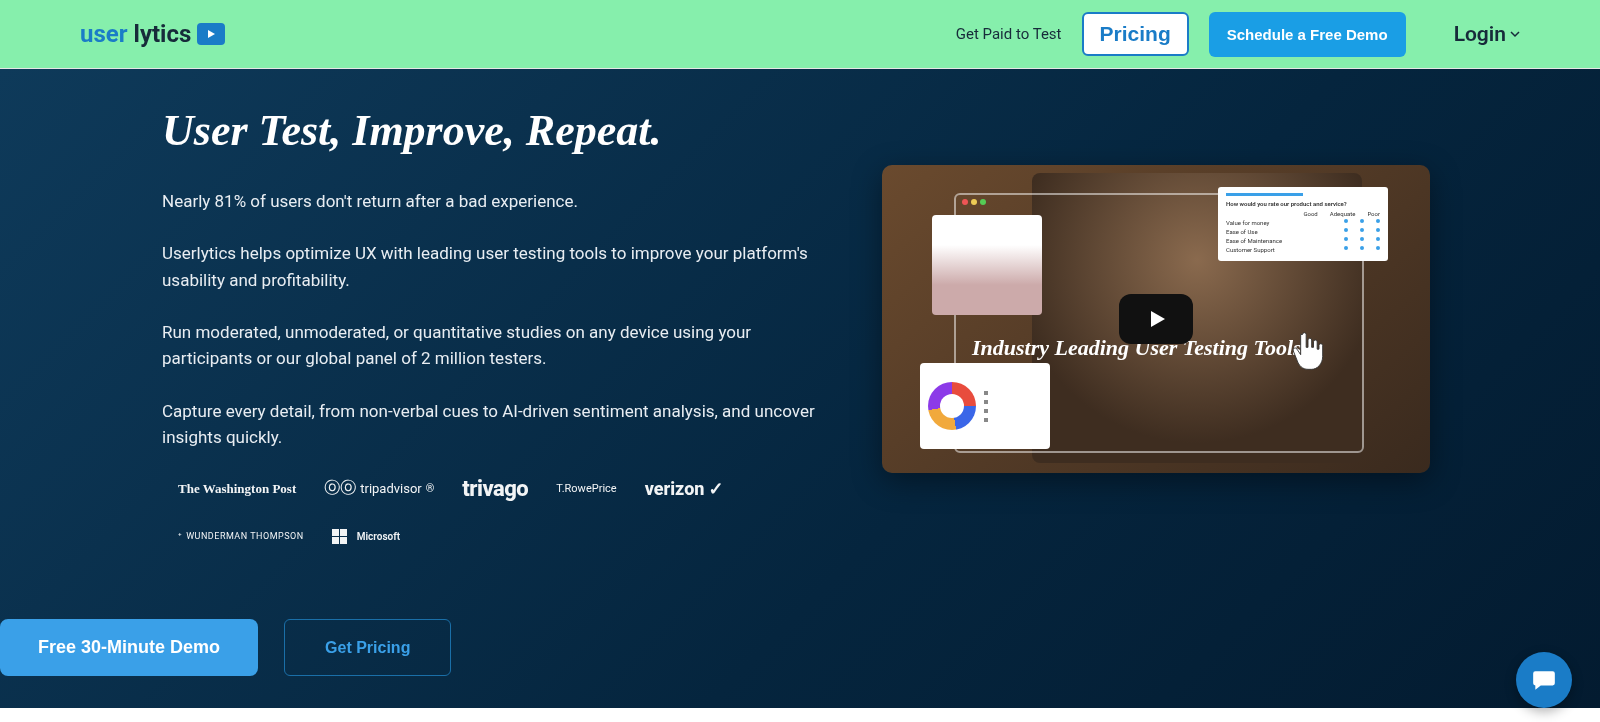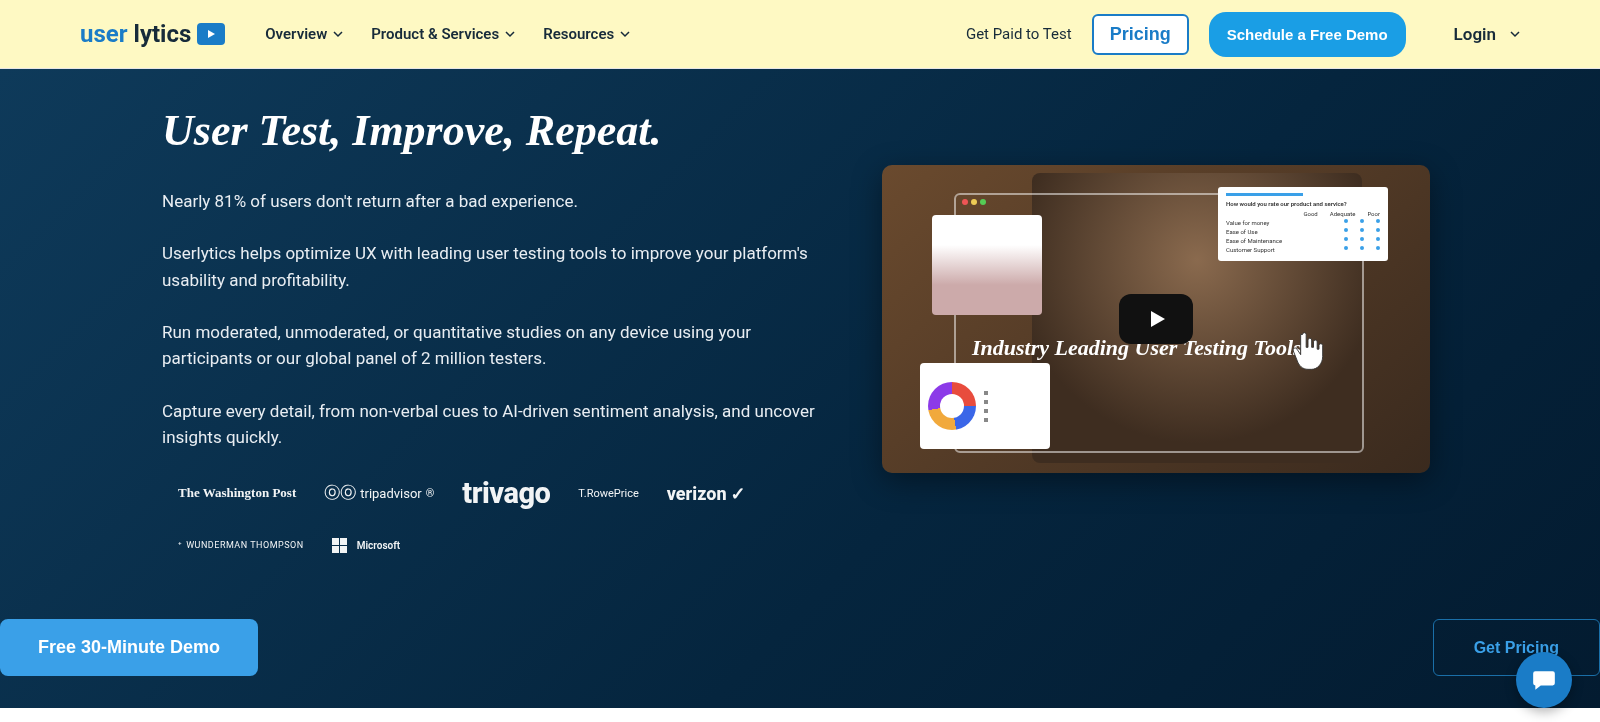--- a/index.html
+++ b/index.html
@@ -1,41 +1,41 @@
 <!DOCTYPE html>
 <html><head>
 <meta charset="utf-8">
 <style>
   * { box-sizing: border-box; margin: 0; padding: 0; }
   body { font-family: -apple-system, BlinkMacSystemFont, 'Segoe UI', Roboto, Arial, sans-serif; width:1600px; height:722px; overflow:hidden; }
-  .header { display:flex; align-items:center; justify-content:space-between; padding:0 80px; height:69px; background:#fef9c3; border-bottom:1px solid #e6e6e6; }
+  .header { display:flex; align-items:center; justify-content:space-between; padding:0 80px; height:69px; background:#86efac; border-bottom:1px solid #e6e6e6; }
   .header-left { display:flex; align-items:center; gap:40px; }
   .logo { display:flex; align-items:center; gap:6px; font-weight:700; font-size:24px; cursor:pointer; }
   .logo-user { color:#1a7cc7; }
   .logo-lytics { color:#172b3a; }
   .logo-play { width:28px; height:22px; background:#1a7cc7; border-radius:4px; display:flex; align-items:center; justify-content:center; color:#fff; }
   .nav { display:flex; gap:28px; }
   .nav-item { display:flex; align-items:center; gap:6px; font-weight:600; font-size:15px; color:#172b3a; cursor:pointer; }
   .nav-item svg { width:10px; height:10px; }
   .header-right { display:flex; align-items:center; gap:20px; }
   .link-plain { font-weight:400; font-size:15px; color:#172b3a; cursor:pointer; }
-  .btn-outline { border:2px solid #1a7cc7; color:#1a7cc7; padding:8px 16px; border-radius:6px; font-weight:700; font-size:18px; cursor:pointer; background:#fff; }
-  .btn-primary-small { background:#1a9ee5; color:#fff; padding:14px 18px; border-radius:17px; font-weight:700; font-size:15px; cursor:pointer; border:none; }
-  .login { display:flex; align-items:center; gap:14px; font-weight:600; font-size:17px; color:#172b3a; cursor:pointer;padding-left:28px; }
+  .btn-outline { border:2px solid #1a7cc7; color:#1a7cc7; padding:8px 16px; border-radius:6px; font-weight:700; font-size:21px; cursor:pointer; background:#fff; }
+  .btn-primary-small { background:#1a9ee5; color:#fff; padding:14px 18px; border-radius:6px; font-weight:700; font-size:15px; cursor:pointer; border:none; }
+  .login { display:flex; align-items:center; gap:4px; font-weight:600; font-size:21px; color:#172b3a; cursor:pointer;padding-left:28px; }
 
   .hero { background: linear-gradient(135deg,#0e3a5a 0%, #05253e 60%, #031b30 100%); height:639px; color:#fff; padding:36px 162px 0; position:relative; }
   .hero-content { display:flex; gap:60px; }
   .hero-text { flex:1; max-width:660px; }
   .hero-title { font-size:44px; font-weight:700; font-style:italic; margin-bottom:32px; font-family: Georgia, 'Times New Roman', serif; }
   .hero-p { font-size:17px; line-height:1.55; margin-bottom:26px; color:#e8edf2; }
   .logos-row { display:flex; align-items:center; gap:28px; margin-top:24px; flex-wrap:wrap;margin-left:16px; }
   .brand { font-size:13px; color:#fff; opacity:.95; white-space:nowrap; display:flex; align-items:center; gap:4px; }
   .brand.wp { font-family: 'Times New Roman', serif; font-weight:700; }
   .brand.trip .owl{ font-size:16px;}
-  .brand.trivago { font-size:29px; font-weight:800; letter-spacing:-.5px;}
+  .brand.trivago { font-size:22px; font-weight:800; letter-spacing:-.5px;}
   .brand.trowe { font-size:11px; }
   .brand.verizon { font-size:18px; font-weight:800; }
   .brand.wt { font-size:9px; line-height:1.1; text-align:left; text-transform:uppercase; letter-spacing:.5px;}
   .brand.ms { font-size:10px; font-weight:600; }
   .ms-sq { display:inline-grid; grid-template-columns:7px 7px; grid-template-rows:7px 7px; gap:1px; margin-right:6px;}
   .ms-sq span{ background:#fff; }
 
   .hero-video { width:548px; height:308px; border-radius:10px; background:linear-gradient(140deg,#6a4a2e,#3a2a1e); position:relative; overflow:hidden; margin-top:60px; box-shadow:0 8px 30px rgba(0,0,0,.4); }
   .video-overlay-text { position:absolute; left:90px; top:170px; font-family: Georgia, serif; font-style:italic; font-size:22px; font-weight:600; color:#fff; }
   .play-btn { position:absolute; left:50%; top:50%; transform:translate(-50%,-50%); width:74px; height:50px; background:#111; border-radius:12px; display:flex; align-items:center; justify-content:center; cursor:pointer; }
@@ -53,61 +53,41 @@
   .vid-card-rate .row{display:flex;justify-content:space-between;margin:2px 0;}
   .vid-card-rate .dots{display:flex;gap:12px;}
   .vid-card-rate .dot{width:4px;height:4px;border-radius:50%;background:#3aa0e8;}
   .vid-card-pie{ position:absolute; left:38px; bottom:24px; width:130px; height:86px; background:#fff; border-radius:4px; display:flex; align-items:center; gap:8px; padding:8px;}
   .pie{ width:48px;height:48px;border-radius:50%; background:conic-gradient(#e84c3d 0 90deg,#3a66e8 90deg 170deg,#f1a93c 170deg 260deg,#8c3ae8 260deg 360deg); position:relative;}
   .pie::after{content:"";position:absolute;inset:12px;background:#fff;border-radius:50%;}
   .pie-legend{display:flex;flex-direction:column;gap:3px;font-size:5px;color:#333;}
   .pie-legend div::before{content:"";display:inline-block;width:4px;height:4px;margin-right:3px;background:#888;}
   .cursor-hand{ position:absolute; right:100px; bottom:90px; font-size:40px;}
 
-  .cta-row { position:absolute; left:0; right:0; bottom:32px; display:flex; justify-content:space-between; gap:26px; }
+  .cta-row { position:absolute; left:0; right:0; bottom:32px; display:flex; justify-content:flex-start; gap:26px; }
   .btn-demo { background:#3aa0e8; color:#fff; font-weight:700; font-size:18px; padding:18px 38px; border:none; border-radius:8px; cursor:pointer; }
   .btn-pricing { background:transparent; color:#3aa0e8; border:1px solid #1a6fa8; padding:16px 40px; border-radius:6px; font-weight:700; font-size:16px; cursor:pointer; }
 
   .chat-bubble { position:absolute; right:28px; bottom:0px; width:56px; height:56px; border-radius:50%; background:#1a7cc7; display:flex; align-items:center; justify-content:center; cursor:pointer; box-shadow:0 4px 12px rgba(0,0,0,.3);}
   .chat-bubble svg{ fill:#fff; width:26px; height:26px;}
 </style>
 </head>
 <body>
 
 <header class="header">
   <div class="header-left">
     <div class="logo">
       <span class="logo-user">user</span>
         <span class="logo-lytics">lytics</span>
       <span class="logo-play">
         <svg viewBox="0 0 10 10" width="10" height="10">
             <polygon points="2,1 9,5 2,9" fill="#fff"></polygon>
           </svg>
       </span>
     </div>
-    <nav class="nav">
-      <div class="nav-item">
-        <span>Overview</span>
-        <svg viewBox="0 0 10 10">
-            <polyline points="1,3 5,7 9,3" fill="none" stroke="#172b3a" stroke-width="1.5"></polyline>
-          </svg>
-      </div>
-      <div class="nav-item">
-        <span>Product &amp; Services</span>
-        <svg viewBox="0 0 10 10">
-            <polyline points="1,3 5,7 9,3" fill="none" stroke="#172b3a" stroke-width="1.5"></polyline>
-          </svg>
-      </div>
-      <div class="nav-item">
-        <span>Resources</span>
-        <svg viewBox="0 0 10 10">
-            <polyline points="1,3 5,7 9,3" fill="none" stroke="#172b3a" stroke-width="1.5"></polyline>
-          </svg>
-      </div>
-    </nav>
   </div>
   <div class="header-right">
     <span class="link-plain">Get Paid to Test</span>
     <button class="btn-outline">Pricing</button>
     <button class="btn-primary-small">Schedule a Free Demo</button>
     <div class="login">
       <span>Login</span>
       <svg viewBox="0 0 10 10" width="10" height="10">
           <polyline points="1,3 5,7 9,3" fill="none" stroke="#172b3a" stroke-width="1.5"></polyline>
         </svg>

